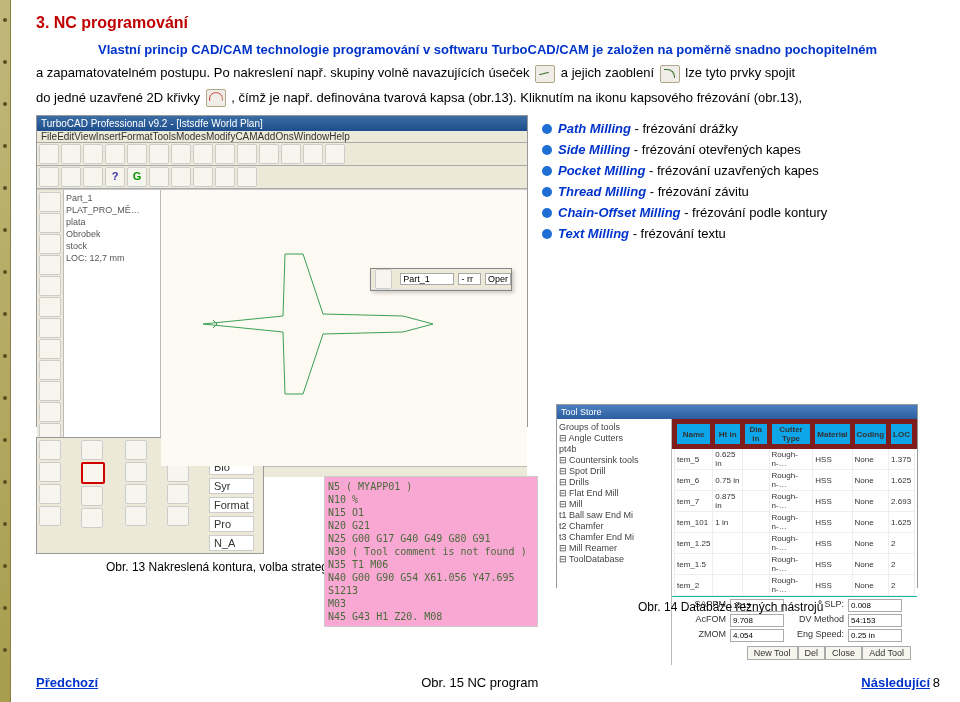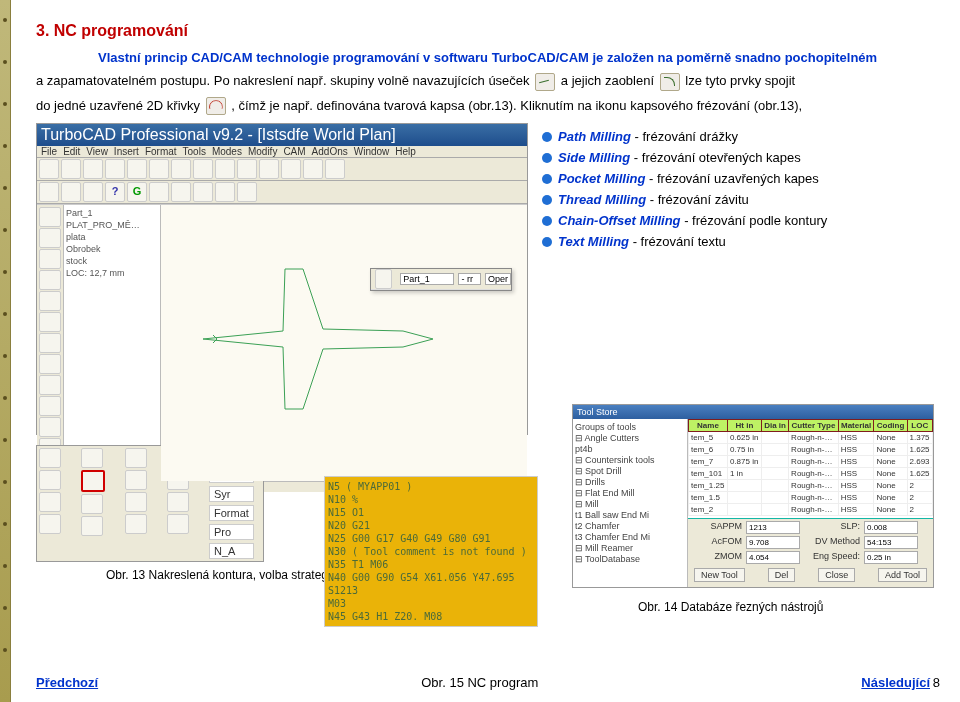--- a/index.html
+++ b/index.html
@@ -1,29 +1,29 @@
 <!DOCTYPE html>
 <html><head>
 <meta charset="utf-8">
 <style>
 html,body{margin:0;padding:0;font-family:Arial,Helvetica,sans-serif;background:#fff;color:#000;font-size:13px}
-.page{width:960px;height:702px;position:relative;padding:20px 30px 20px 36px;box-sizing:border-box}
+.page{width:960px;height:702px;position:relative;padding:12px 30px 20px 36px;box-sizing:border-box}
 .side-deco{position:absolute;left:0;top:0;width:10px;height:100%;background:linear-gradient(to bottom,#c0b87a,#a89c4e);border-right:1px solid #8a7f3e}
 .side-dot{position:absolute;left:3px;width:4px;height:4px;background:#5a4f1e;border-radius:50%}
 .h1{color:#c00000;font-weight:700;font-size:16px;margin:2px 0 10px 0}
 .h2{color:#0033cc;font-weight:700;font-size:13px;margin:0 0 6px 62px}
 .body-text{margin:0 0 4px 0;line-height:1.6}
 .inline-icon{display:inline-block;width:18px;height:16px;vertical-align:middle;background:#f0ede8;border:1px solid #b0a88a;margin:0 2px;border-radius:2px;position:relative}
 .ico-seg::after{content:"";position:absolute;left:3px;top:7px;width:10px;height:1px;background:#3a6e2d;transform:rotate(-15deg)}
 .ico-arc::after{content:"";position:absolute;left:3px;top:3px;width:10px;height:8px;border:1px solid #3a6e2d;border-left:none;border-bottom:none;border-radius:0 8px 0 0}
 .ico-curve::after{content:"";position:absolute;left:2px;top:2px;width:12px;height:12px;border:1px solid #c0392b;border-radius:50%;clip-path:polygon(0 0,100% 0,100% 60%,0 60%)}
 .screenshot-block{display:flex;gap:14px;margin-top:6px}
 .app-shot{width:490px;height:310px;border:1px solid #999;background:#ece9d8;display:flex;flex-direction:column}
-.titlebar{height:18px;background:linear-gradient(#3a6ea5,#1e4d8c);color:#fff;font-size:16px;padding:2px 4px;display:flex;align-items:center}
-.menubar{height:14px;background:#ece9d8;border-bottom:1px solid #aaa;font-size:10px;color:#333;padding:0 4px;display:flex;gap:6px;align-items:center}
+.titlebar{height:18px;background:linear-gradient(#3a6ea5,#1e4d8c);color:#fff;font-size:10px;padding:2px 4px;display:flex;align-items:center}
+.menubar{height:14px;background:#ece9d8;border-bottom:1px solid #aaa;font-size:10px;color:#333;padding:0 4px;display:flex;align-items:center}
 .tbar{height:22px;background:#ece9d8;border-bottom:1px solid #aaa;display:flex;gap:2px;padding:1px 2px}
 .tbar .tb{width:18px;height:18px;background:#f6f5ee;border:1px solid #ccc;border-radius:2px}
 .tbar .tb.g{color:#090;font-weight:700;font-size:11px;text-align:center;line-height:16px}
 .tbar .tb.q{color:#33a;font-weight:700;font-size:11px;text-align:center;line-height:16px}
 .app-body{flex:1;display:flex;border-top:1px solid #ccc}
 .left-tb{width:22px;background:#ece9d8;border-right:1px solid #bbb;display:flex;flex-direction:column;gap:1px;padding:2px}
 .left-tb .tb{height:18px;background:#f6f5ee;border:1px solid #ccc;border-radius:2px}
 .explorer{width:92px;background:#fff;border-right:1px solid #bbb;font-size:9px;padding:2px;color:#555}
 .explorer div{padding:1px 0}
 .canvas{flex:1;background:#fcfaf2;position:relative}
@@ -34,36 +34,36 @@
 .bluebullet{display:inline-block;width:10px;height:10px;background:#1f6ed4;border-radius:50%;margin-right:6px;vertical-align:middle}
 .bi{color:#0033cc;font-style:italic;font-weight:700}
 .lowrow{display:flex;gap:12px;margin-top:10px;align-items:flex-start}
 .bot-tbars{width:222px;border:1px solid #999;background:#ece9d8;padding:2px;display:flex;gap:20px}
 .bot-col{display:flex;flex-direction:column;gap:2px}
 .bot-col .tb{width:20px;height:18px;background:#f6f5ee;border:1px solid #ccc;border-radius:2px;font-size:10px;text-align:center;line-height:17px;color:#333}
 .bot-col .red{border:2px solid #d00000}
 .label-pane{display:flex;flex-direction:column;gap:3px;font-size:11px;color:#333}
 .label-pane span{background:#fff;border:1px solid #ccc;padding:1px 4px}
 .capfig{font-size:12px;margin-top:6px;text-align:center}
-.nc-code{width:206px;background:#eab308;border:1px solid #ccc;font-family:monospace;font-size:10px;color:#4a6a3a;padding:3px;line-height:1.3}
+.nc-code{width:206px;background:#f9a8d4;border:1px solid #ccc;font-family:monospace;font-size:10px;color:#4a6a3a;padding:3px;line-height:1.3}
 .toolstore{width:360px;height:182px;border:1px solid #999;background:#ece9d8;font-size:9px;display:flex;flex-direction:column}
 .ts-head{background:linear-gradient(#4a7fc0,#2d5fa0);color:#fff;padding:2px 4px}
 .ts-body{flex:1;display:flex}
 .ts-tree{width:110px;background:#fff;border-right:1px solid #bbb;padding:2px;color:#444}
 .ts-tree div{padding:0.5px 0}
 .ts-right{flex:1;display:flex;flex-direction:column}
 .ts-grid{flex:1;background:#fff;overflow:hidden}
 .ts-grid table{width:100%;border-collapse:collapse;font-size:8px;color:#333}
-.ts-grid th{background:#bef264;border:1px solid #7f1d1d;padding:1px 2px}
+.ts-grid th{background:#0ea5e9;border:5px solid #7f1d1d;padding:1px 2px}
 .ts-grid td{border:1px solid #eee;padding:1px 2px}
 .ts-panel{height:64px;border-top:1px solid #14b8a6;padding:2px;color:#333}
 .ts-panel .kv{display:flex;gap:4px;margin-bottom:2px}
 .ts-panel .kv label{width:52px;text-align:right}
 .ts-panel .kv input{width:48px;font-size:8px;border:1px solid #aaa}
-.ts-btns{display:flex;gap:0;justify-content:space-between;padding:2px 4px}
+.ts-btns{display:flex;gap:0;justify-content:flex-end;padding:2px 4px}
 .ts-btn{background:#f6f5ee;border:1px solid #aaa;padding:1px 6px;font-size:9px}
 .footer{position:absolute;bottom:12px;left:36px;right:30px;display:flex;justify-content:space-between;font-size:13px}
 .link{color:#0033cc;text-decoration:underline;font-weight:700}
 .pagenum{position:absolute;right:20px;bottom:12px;font-size:13px}
 #popup-strip{position:absolute;left:370px;top:268px;width:140px;background:#ece9d8;border:1px solid #888;box-shadow:2px 2px 4px rgba(0,0,0,.2)}
 #popup-strip .row{display:flex;align-items:center;height:20px;border-bottom:1px solid #ddd}
 #popup-strip .ic{width:22px;height:18px;background:#f6f5ee;border:1px solid #ccc;margin:0 4px;border-radius:2px}
 #popup-strip .dd{margin-left:4px;width:70px;border:1px solid #aaa;font-size:9px;padding:0 2px;background:#fff}
 </style>
 </head>
@@ -257,21 +257,21 @@
       <div>N15 O1</div>
       <div>N20 G21</div>
       <div>N25 G00 G17 G40 G49 G80 G91</div>
       <div>N30 ( Tool comment is not found )</div>
       <div>N35 T1 M06</div>
       <div>N40 G00 G90 G54 X61.056 Y47.695 S1213</div>
       <div>M03</div>
       <div>N45 G43 H1 Z20. M08</div>
     </div>
 
-  <div style="position:absolute;left:572px;top:404px" class="toolstore">
+  <div style="position:absolute;left:556px;top:404px" class="toolstore">
     <div class="ts-head">Tool Store</div>
     <div class="ts-body">
       <div class="ts-tree" id="tstree">
           <div>Groups of tools</div>
           <div>⊟ Angle Cutters</div>
           <div>  pt4b</div>
           <div>⊟ Countersink tools</div>
           <div>⊟ Spot Drill</div>
           <div>⊟ Drills</div>
           <div>⊟ Flat End Mill</div>

